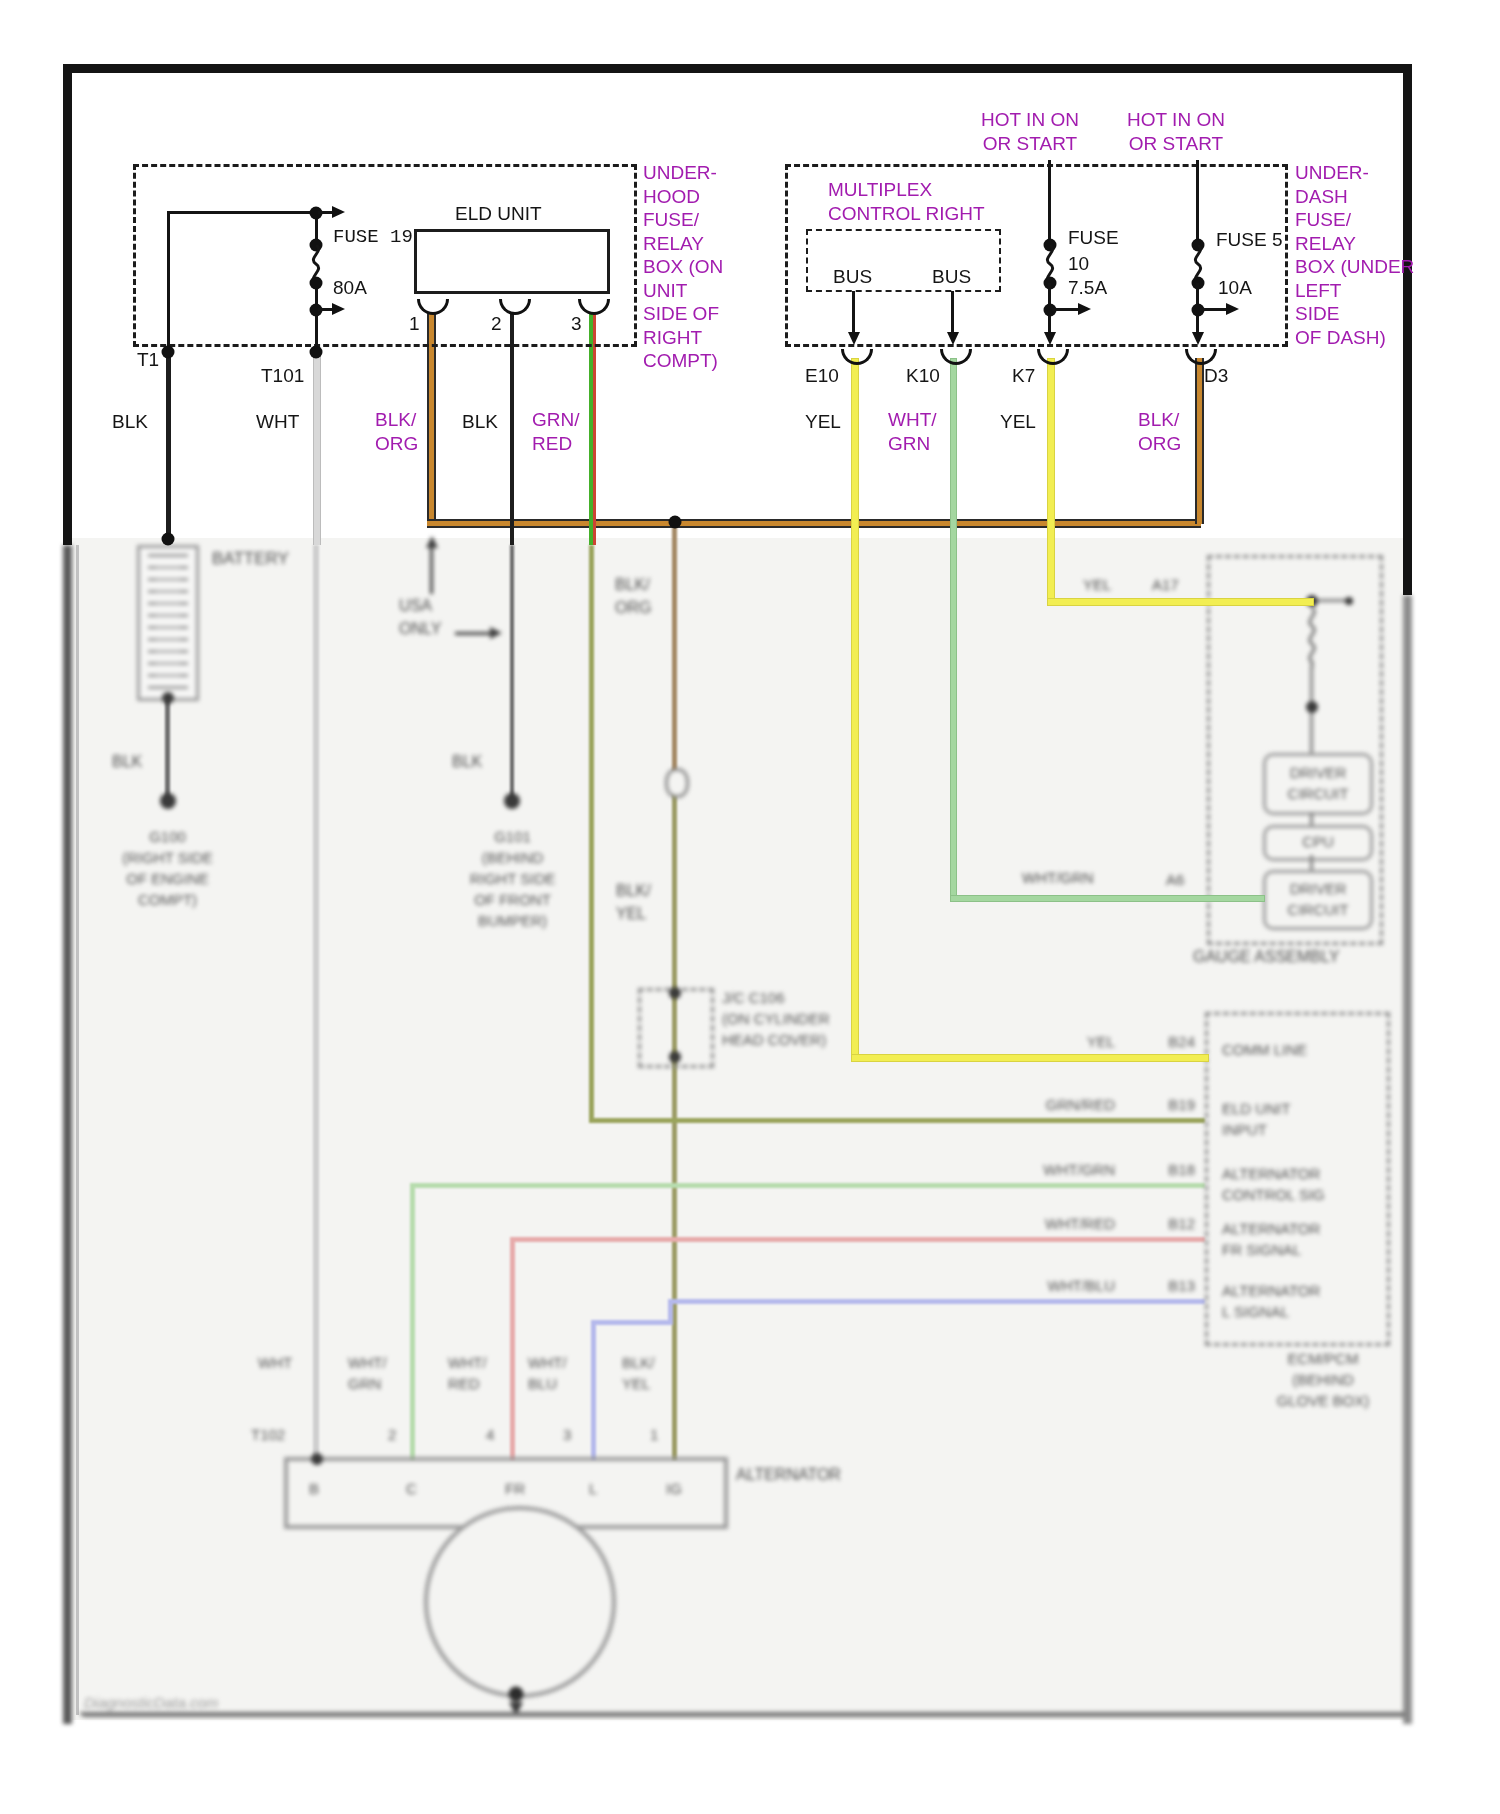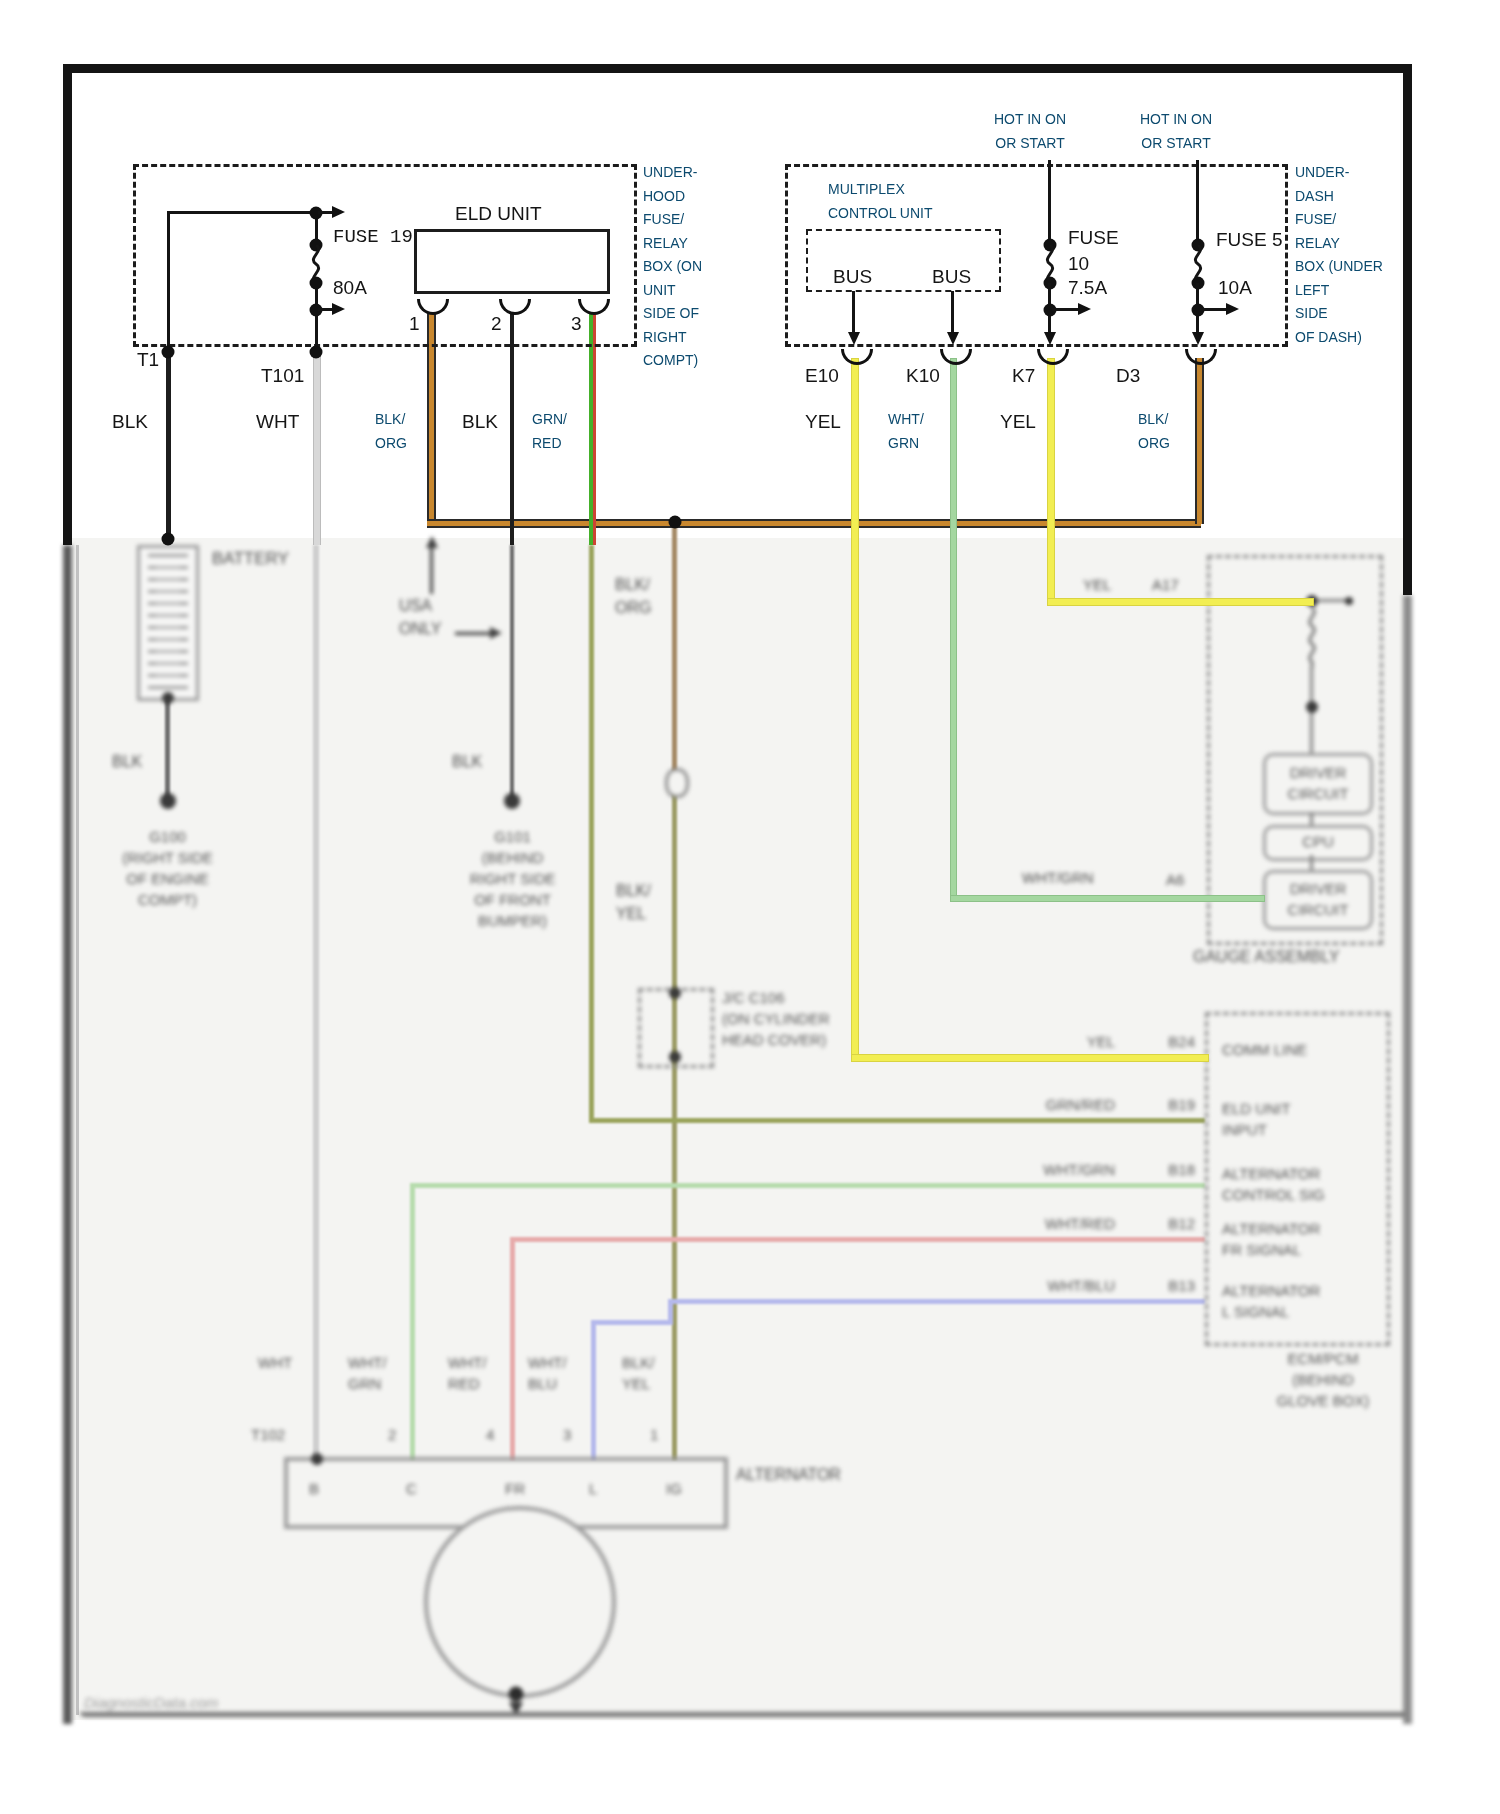--- a/index.html
+++ b/index.html
@@ -4,21 +4,21 @@
 <style>
   html,body{margin:0;padding:0;background:#fff;}
   #page{position:relative;width:1500px;height:1814px;background:#ffffff;overflow:hidden;
         font-family:"Liberation Sans",sans-serif;}
   .abs{position:absolute;}
   .layer{position:absolute;inset:0;}
   #scan-bg{filter:none;}
   #soft-wires{filter:blur(1.1px);}
   #scan-content{filter:blur(2.3px);}
   .lbl{position:absolute;font-size:19px;line-height:23px;color:#151515;white-space:nowrap;}
-  .lines div{font-size:14px;line-height:23.5px;color:#0c4a6e;white-space:nowrap;}
+  .lines div{font-size:19px;line-height:23.5px;color:#a21caf;white-space:nowrap;}
   .slbl{position:absolute;font-size:16px;line-height:23px;color:#4d4d4d;white-space:nowrap;}
   .slines div{font-size:16px;line-height:23px;color:#4d4d4d;white-space:nowrap;}
   .small div, .small{font-size:15px;line-height:21px;color:#565656;}
   .ctr{text-align:center;}
   .rt{text-align:right;}
   .wire{position:absolute;}
   .dot{position:absolute;width:13px;height:13px;border-radius:50%;background:#111;transform:translate(-50%,-50%);}
   .sdot{position:absolute;width:12px;height:12px;border-radius:50%;background:#3a3a3a;transform:translate(-50%,-50%);}
   .dashbox{position:absolute;border:3px dashed #1c1c1c;}
   .sdashbox{position:absolute;border:3px dashed #8d8d8d;}
@@ -344,21 +344,21 @@
         <div>FUSE/</div>
         <div>RELAY</div>
         <div>BOX (UNDER</div>
         <div>LEFT</div>
         <div>SIDE</div>
         <div>OF DASH)</div>
       </div>
 
     <div class="lines" style="position:absolute;left:828px;top:178px;">
         <div>MULTIPLEX</div>
-        <div>CONTROL UNIT</div>
+        <div>CONTROL RIGHT</div>
       </div>
     <div class="dashbox" style="left:806px;top:229px;width:191px;height:59px;border-width:2.5px;"></div>
     <div class="lbl" style="left:833px;top:265px;">BUS</div>
     <div class="lbl" style="left:932px;top:265px;">BUS</div>
     <div class="blkline" style="left:852px;top:291px;width:3px;height:43px;"></div>
     <div class="arr-d" style="left:848px;top:332px;"></div>
     <div class="blkline" style="left:951px;top:291px;width:3px;height:43px;"></div>
     <div class="arr-d" style="left:947px;top:332px;"></div>
 
     <div class="lines ctr" style="position:absolute;left:955px;top:108px;width:150px;">
@@ -402,21 +402,21 @@
     <div class="cup" style="left:841px;top:349px;"></div>
     <div class="cup" style="left:940px;top:349px;"></div>
     <div class="cup" style="left:1037px;top:349px;"></div>
     <div class="cup" style="left:1185px;top:349px;"></div>
 
     <div class="lbl" style="left:137px;top:348px;">T1</div>
     <div class="lbl" style="left:261px;top:364px;">T101</div>
     <div class="lbl" style="left:805px;top:364px;">E10</div>
     <div class="lbl" style="left:906px;top:364px;">K10</div>
     <div class="lbl" style="left:1012px;top:364px;">K7</div>
-    <div class="lbl" style="left:1116px;top:364px;">D3</div>
+    <div class="lbl" style="left:1204px;top:364px;">D3</div>
 
     <div class="lbl" style="left:112px;top:410px;">BLK</div>
     <div class="lbl" style="left:256px;top:410px;">WHT</div>
     <div class="lines" style="position:absolute;left:375px;top:408px;">
         <div>BLK/</div>
         <div>ORG</div>
       </div>
     <div class="lbl" style="left:462px;top:410px;">BLK</div>
     <div class="lines" style="position:absolute;left:532px;top:408px;">
         <div>GRN/</div>

